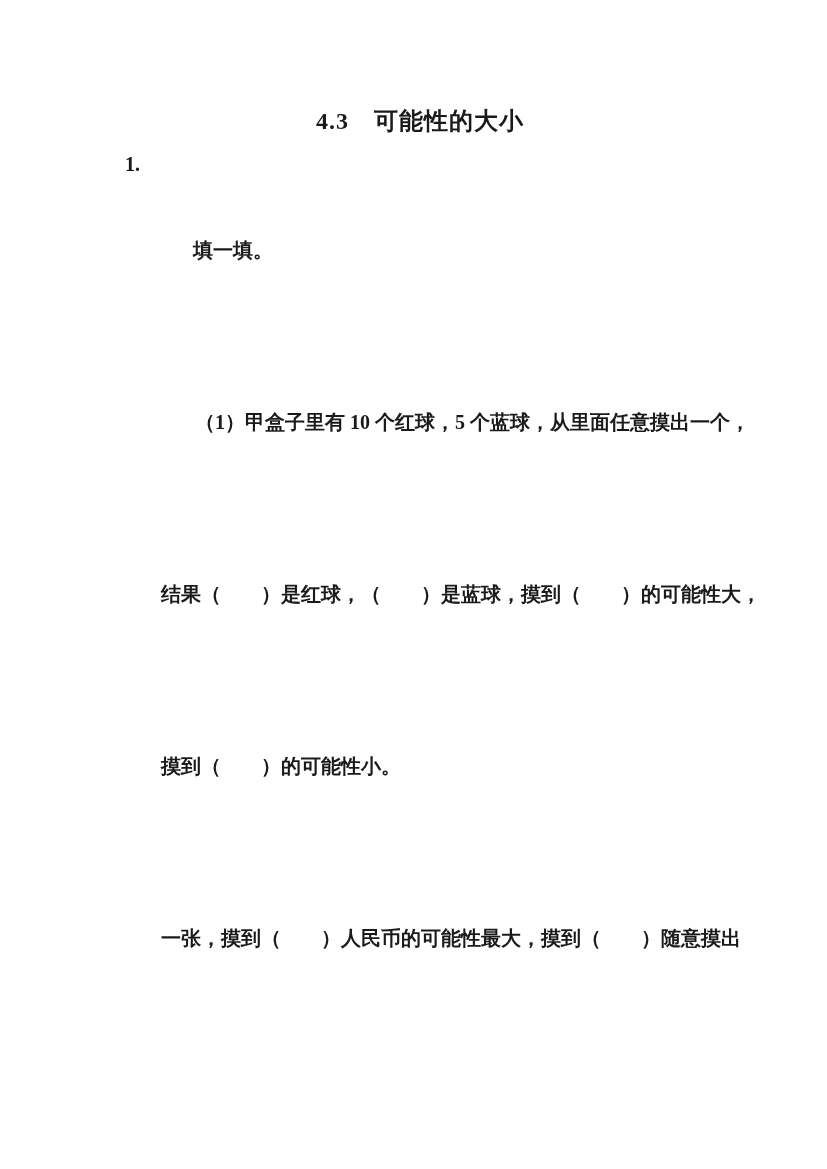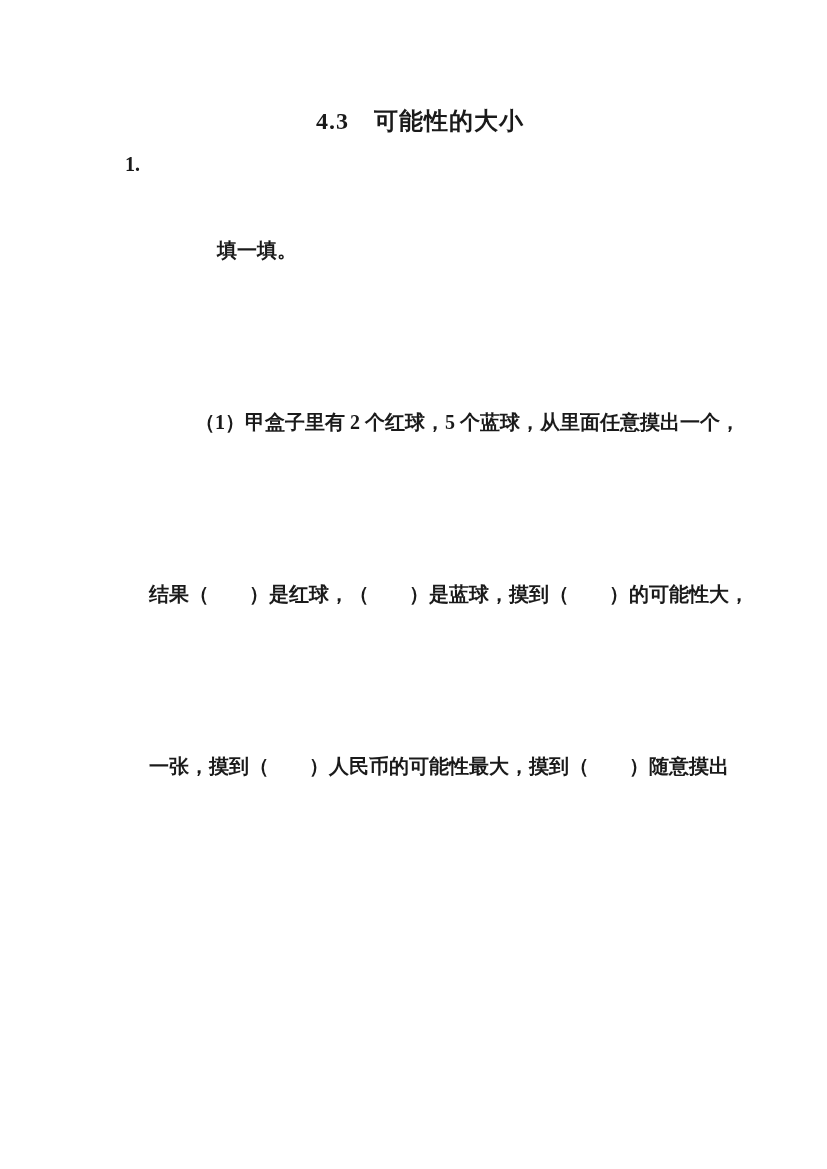--- a/index.html
+++ b/index.html
@@ -37,41 +37,45 @@
     font-size: 20px;
     line-height: 43px;
     white-space: pre;
   }
   .line .num {
     position: absolute;
     left: 0;
     top: 0;
   }
   .line .txt { display: inline-block; }
-  .flush .txt          { margin-left: 4px; }
+  .flush .txt          { margin-left: 16px; }
   .indent .txt         { margin-left: 50px; }
-  .numbered .txt       { margin-left: 72px; }
+  .numbered .txt       { margin-left: 48px; }
 </style>
 </head>
 <body>
 
 <div class="page">
   <div class="content">
     <div class="title">4.3　可能性的大小</div>
 
   <div class="line numbered">
     <span class="num">1.</span>
     <span class="txt">填一填。</span>
   </div>
       <div class="line indent">
     
-    <span class="txt">（1）甲盒子里有 2 个红球，5 个蓝球，从里面任意摸出一个，</span>
+    <span class="txt">（1）甲盒子里有 10 个红球，5 个蓝球，从里面任意摸出一个，</span>
   </div>
       <div class="line flush">
     
     <span class="txt">结果（　　）是红球，（　　）是蓝球，摸到（　　）的可能性大，</span>
+  </div>
+      <div class="line flush">
+    
+    <span class="txt">摸到（　　）的可能性小。</span>
   </div>
       <div class="line flush">
     
     <span class="txt">一张，摸到（　　）人民币的可能性最大，摸到（　　）随意摸出</span>
   </div>
     </div>
 </div>
 
 </body></html>

